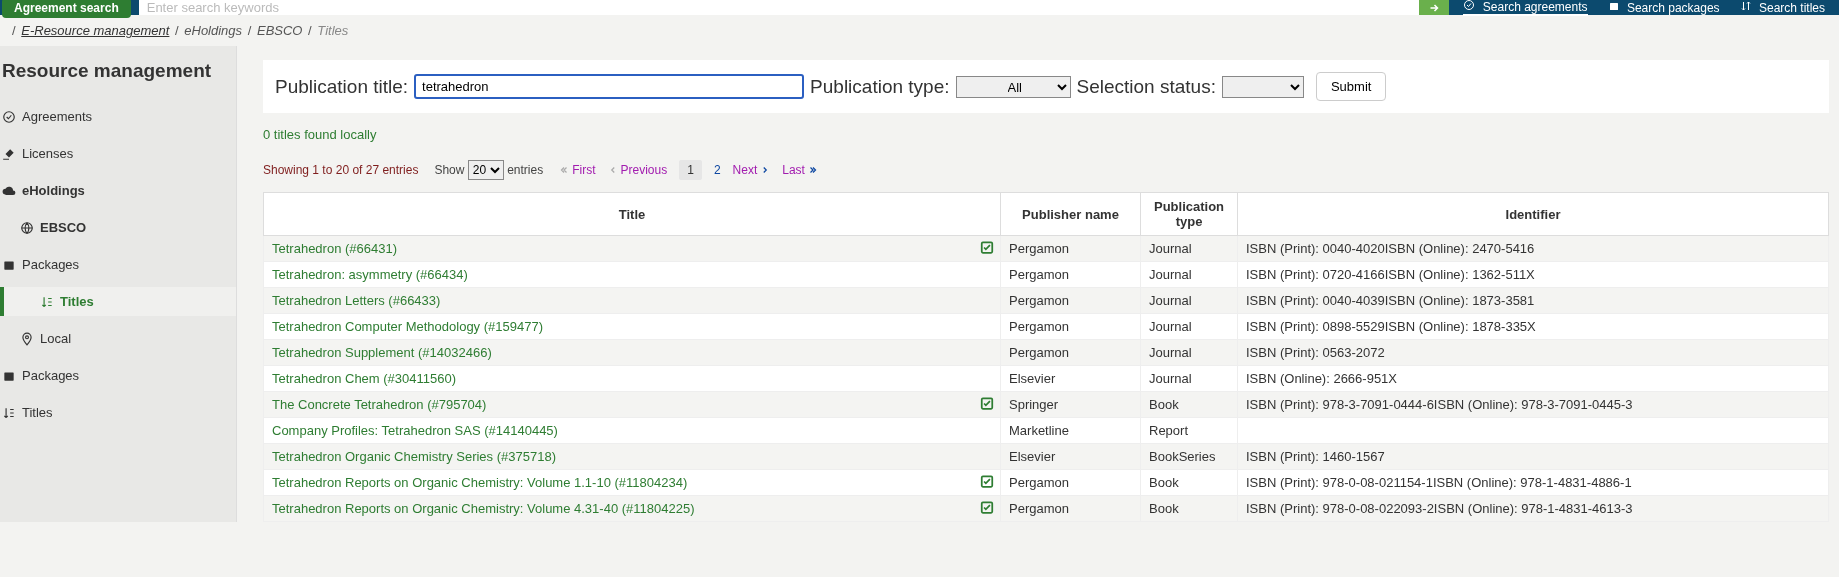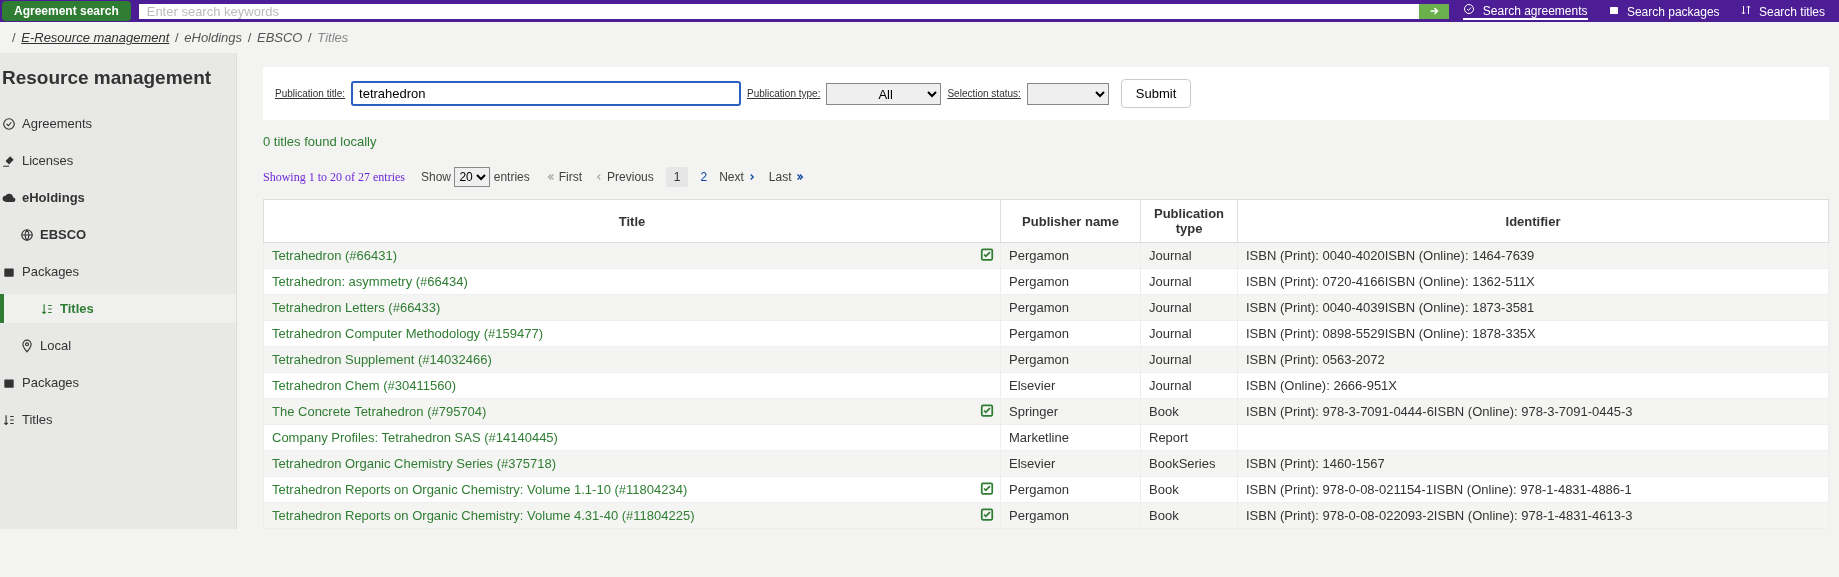--- a/index.html
+++ b/index.html
@@ -5,22 +5,22 @@
   * { box-sizing: border-box; margin: 0; padding: 0; }
   body {
     font-family: Arial, Helvetica, sans-serif;
     font-size: 13px;
     color: #333;
     background: #f3f3f1;
     width: 1839px;
   }
   
   .topbar {
-    height: 22px;
-    background: #4c1d95;
+    height: 15px;
+    background: #0c4a6e;
     display: flex;
     align-items: center;
     position: relative;
   }
   .topbar-left {
     background: #2e7d32;
     color: #fff;
     font-weight: bold;
     font-size: 12px;
     padding: 3px 12px;
@@ -112,21 +112,21 @@
     padding: 14px 10px 0 26px;
   }
   .search-row {
     background: #fff;
     padding: 12px 12px;
     display: flex;
     align-items: center;
     gap: 6px;
     flex-wrap: wrap;
   }
-  .search-row label { font-size: 10px; text-decoration: underline; }
+  .search-row label { font-size: 19px; }
   .pub-title-input {
     border: 2px solid #2b5fc1;
     border-radius: 3px;
     padding: 3px 6px;
     width: 390px;
     font-size: 13px;
   }
   .sel {
     border: 1px solid #888;
     font-size: 13px;
@@ -150,28 +150,28 @@
     padding: 14px 0 8px;
   }
   .list-controls {
     display: flex;
     align-items: center;
     gap: 16px;
     font-size: 12px;
     color: #444;
     padding: 10px 0 12px;
   }
-  .list-controls .info { color: #6d28d9; font-family: Liberation Serif, serif; }
+  .list-controls .info { color: #7f1d1d; }
   .list-controls .show-sel {
     border: 1px solid #888;
     font-size: 12px;
     height: 20px;
   }
   .pager { display: flex; align-items: center; gap: 12px; }
-  .pager span { color: #404040; cursor: pointer; display: inline-flex; align-items: center; gap: 3px; }
+  .pager span { color: #a21caf; cursor: pointer; display: inline-flex; align-items: center; gap: 3px; }
   .pager .pg { color: #0d47a1; cursor: pointer; }
   .pager .pg.cur {
     background: #e6e6e6;
     color: #333;
     padding: 3px 8px;
     border-radius: 2px;
   }
   .pager .navlink { color: #0d47a1; }
   
   table.results {
@@ -395,21 +395,21 @@
         </tr>
       </thead>
       <tbody id="results-body">
           <tr>
             <td class="title-cell"><span class="title-link">Tetrahedron (#66431)</span><span class="check-ico"><svg width="14" height="14" viewBox="0 0 24 24" fill="none" stroke="#2e7d32" stroke-width="3">
                   <rect x="3" y="3" width="18" height="18" rx="2"></rect>
                   <path d="M7 12l3 3 7-7"></path>
                 </svg></span></td>
             <td>Pergamon</td>
             <td>Journal</td>
-            <td>ISBN (Print): 0040-4020ISBN (Online): 1464-7639</td>
+            <td>ISBN (Print): 0040-4020ISBN (Online): 2470-5416</td>
           </tr>
           <tr>
             <td class="title-cell"><span class="title-link">Tetrahedron: asymmetry (#66434)</span></td>
             <td>Pergamon</td>
             <td>Journal</td>
             <td>ISBN (Print): 0720-4166ISBN (Online): 1362-511X</td>
           </tr>
           <tr>
             <td class="title-cell"><span class="title-link">Tetrahedron Letters (#66433)</span></td>
             <td>Pergamon</td>

